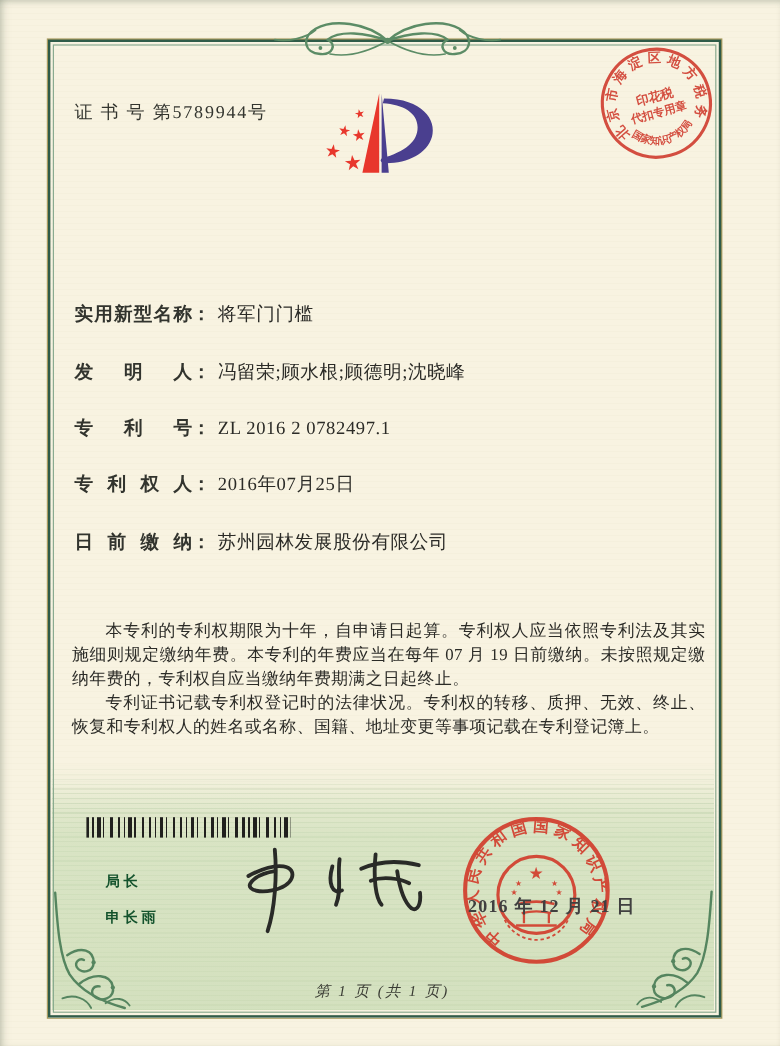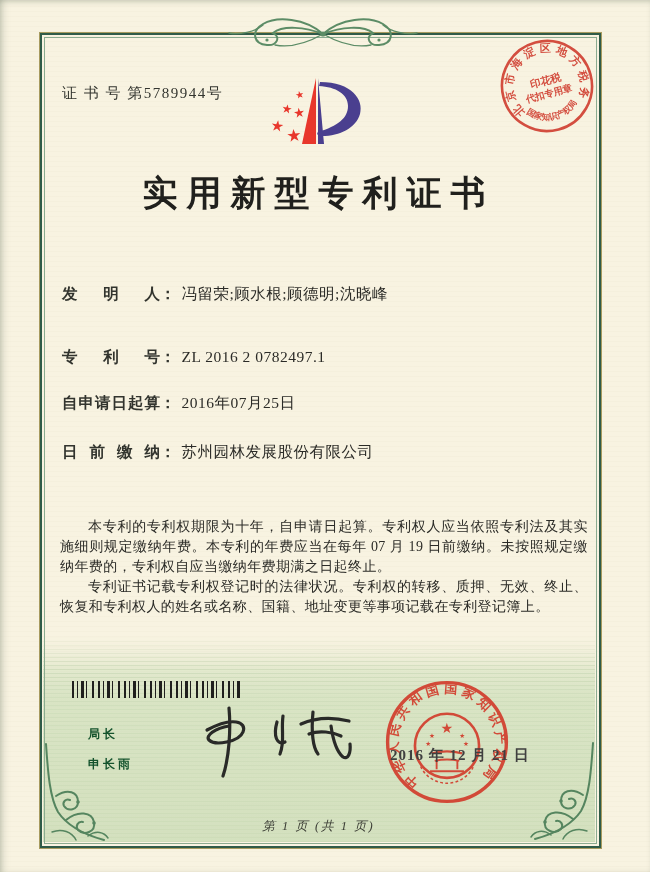--- a/index.html
+++ b/index.html
@@ -131,30 +131,32 @@
         <textPath href="#taxTop" textLength="163" lengthAdjust="spacing">北京市海淀区地方税务局</textPath>
       </text>
       <text font-size="8.5" fill="#cf382a" font-weight="bold">
         <textPath href="#taxBottom" textLength="58" lengthAdjust="spacing">国家知识产权局</textPath>
       </text>
       <text x="50" y="48" text-anchor="middle" font-size="10.5" font-weight="bold" fill="#cf382a">印花税</text>
       <text x="50" y="61" text-anchor="middle" font-size="9.5" font-weight="bold" fill="#cf382a">代扣专用章</text>
     </svg>
   </div>
 
-  <h1 class="title">实用新型专利证书</h1>
-
-  <div class="field" style="top:284px">
+
+  <div class="field" style="top:252px">
+    <span class="flabel">实用新型名称</span><span class="fcolon">：</span><span class="fvalue">将军门门槛</span>
+  </div>
+  <div class="field" style="top:300px">
     <span class="flabel">发明人</span><span class="fcolon">：</span><span class="fvalue">冯留荣;顾水根;顾德明;沈晓峰</span>
   </div>
   <div class="field" style="top:347px">
     <span class="flabel">专利号</span><span class="fcolon">：</span><span class="fvalue">ZL 2016 2 0782497.1</span>
   </div>
   <div class="field" style="top:393px">
-    <span class="flabel">自申请日起算</span><span class="fcolon">：</span><span class="fvalue">2016年07月25日</span>
+    <span class="flabel">专利权人</span><span class="fcolon">：</span><span class="fvalue">2016年07月25日</span>
   </div>
   <div class="field" style="top:442px">
     <span class="flabel">日前缴纳</span><span class="fcolon">：</span><span class="fvalue">苏州园林发展股份有限公司</span>
   </div>
 
   <div class="body-text">
     <p>本专利的专利权期限为十年，自申请日起算。专利权人应当依照专利法及其实施细则规定缴纳年费。本专利的年费应当在每年 07 月 19 日前缴纳。未按照规定缴纳年费的，专利权自应当缴纳年费期满之日起终止。</p>
     <p>专利证书记载专利权登记时的法律状况。专利权的转移、质押、无效、终止、恢复和专利权人的姓名或名称、国籍、地址变更等事项记载在专利登记簿上。</p>
   </div>
 

